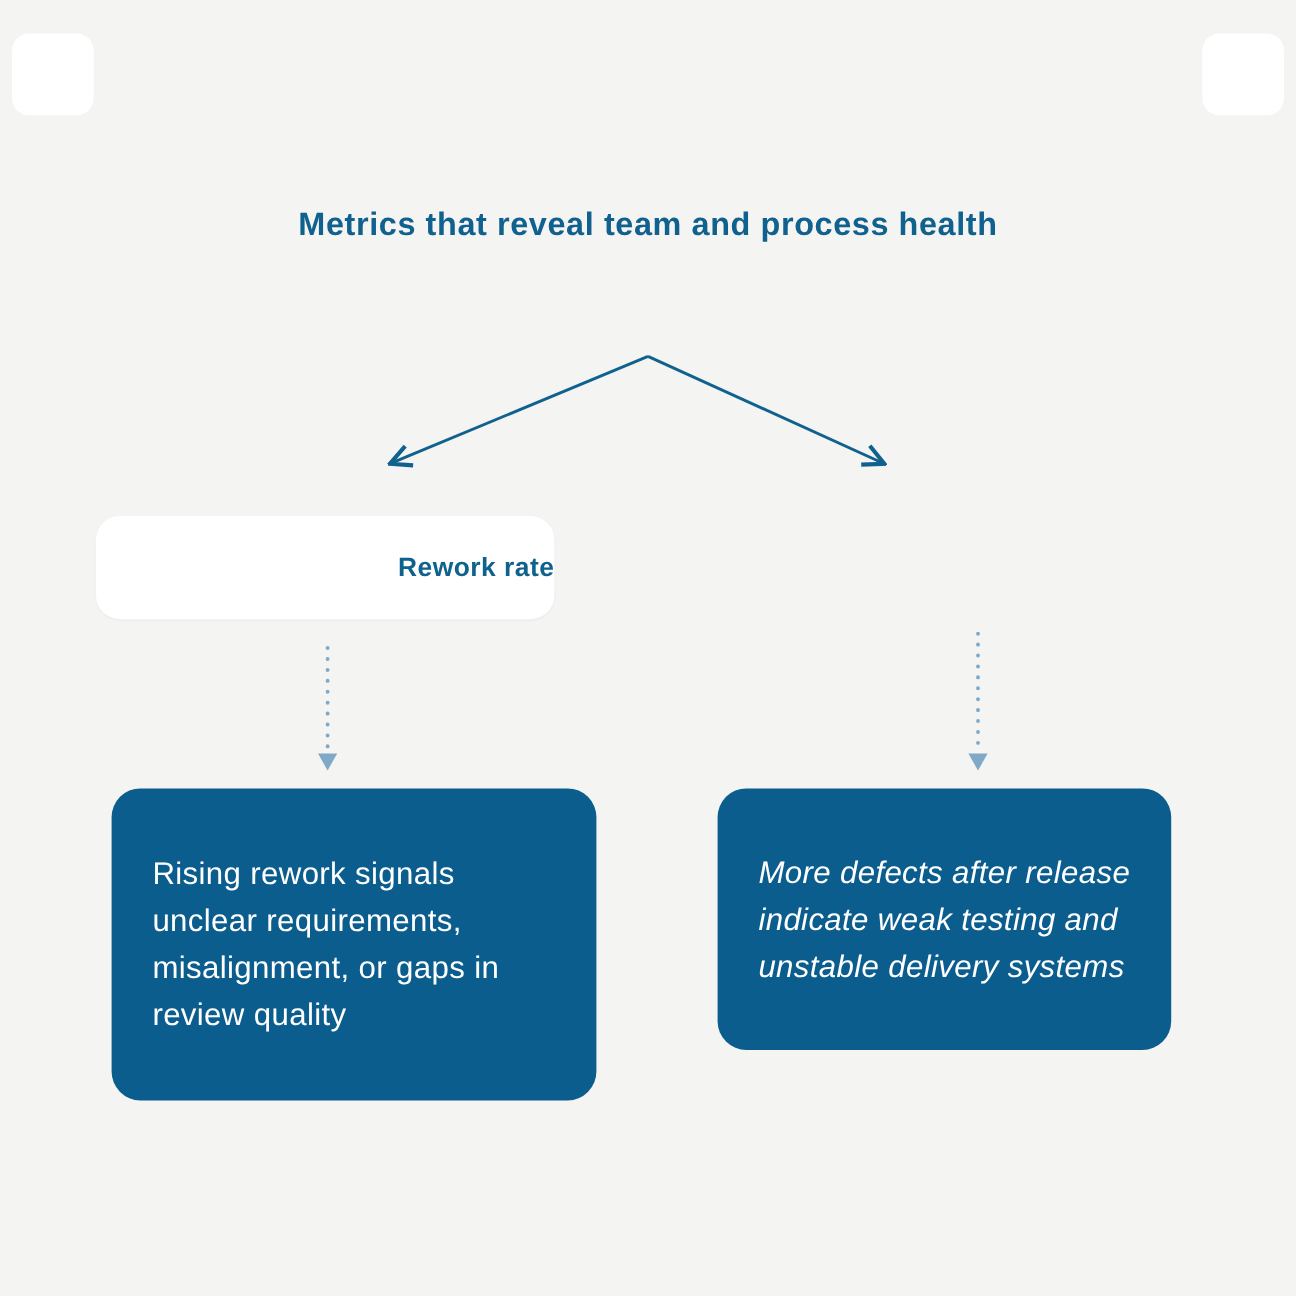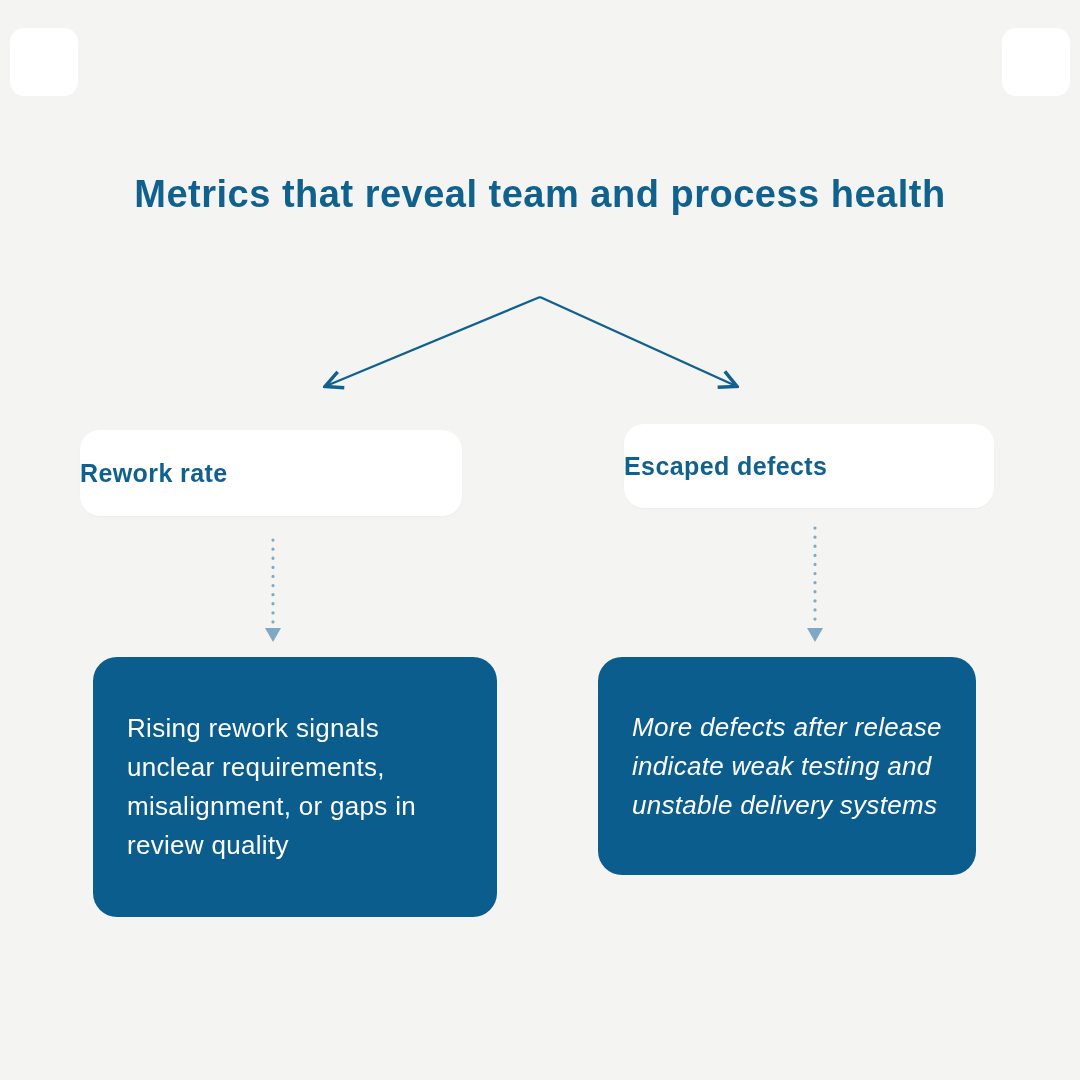--- a/index.html
+++ b/index.html
@@ -25,38 +25,38 @@
     background:var(--label-box-bg);
     border-radius:14px;
     top:28px;
   }
   .corner.tl{left:10px;}
   .corner.tr{right:10px;}
   .title{
     position:absolute;
     left:0;right:0;top:168px;
     text-align:center;
-    font-size:38px;
+    font-size:27px;
     line-height:1.42;
     font-weight:600;
     letter-spacing:0.5px;
     color:var(--accent);
   }
   .connector-layer{
     position:absolute;left:0;top:0;
     width:1080px;height:1080px;
     pointer-events:none;
   }
   .label-box{
     position:absolute;
     background:var(--label-box-bg);
     border-radius:20px;
-    display:flex;align-items:center;justify-content:flex-start;
+    display:flex;align-items:center;justify-content:flex-end;
     color:var(--accent);
-    font-size:25px;
+    font-size:22px;
     font-weight:600;
     letter-spacing:0.4px;
     box-shadow:0 1px 2px rgba(0,0,0,0.03);
   }
   .label-box.left{left:80px;top:430px;width:382px;height:86px;}
   .label-box.right{left:624px;top:424px;width:370px;height:84px;}
   .card{
     position:absolute;
     background:var(--card-fill);
     border-radius:24px;
@@ -95,23 +95,20 @@
     <polygon points="265,628 281,628 273,642" style="fill:var(--dotted-arrow)"></polygon>
 
     <line x1="815" y1="528" x2="815" y2="624" style="stroke:var(--dotted-arrow)" stroke-width="3.2" stroke-linecap="round" stroke-dasharray="0.1 9"></line>
     <polygon points="807,628 823,628 815,642" style="fill:var(--dotted-arrow)"></polygon>
   </svg>
 
   <div class="label-box left">
     <span>Rework rate</span>
   </div>
 
-  <div class="label-box right">
-    <span>Escaped defects</span>
-  </div>
 
   <div class="card left">
     <span>Rising rework signals unclear requirements, misalignment, or gaps in review quality</span>
   </div>
 
   <div class="card right">
     <span>More defects after release indicate weak testing and unstable delivery systems</span>
   </div>
 
 </div>

